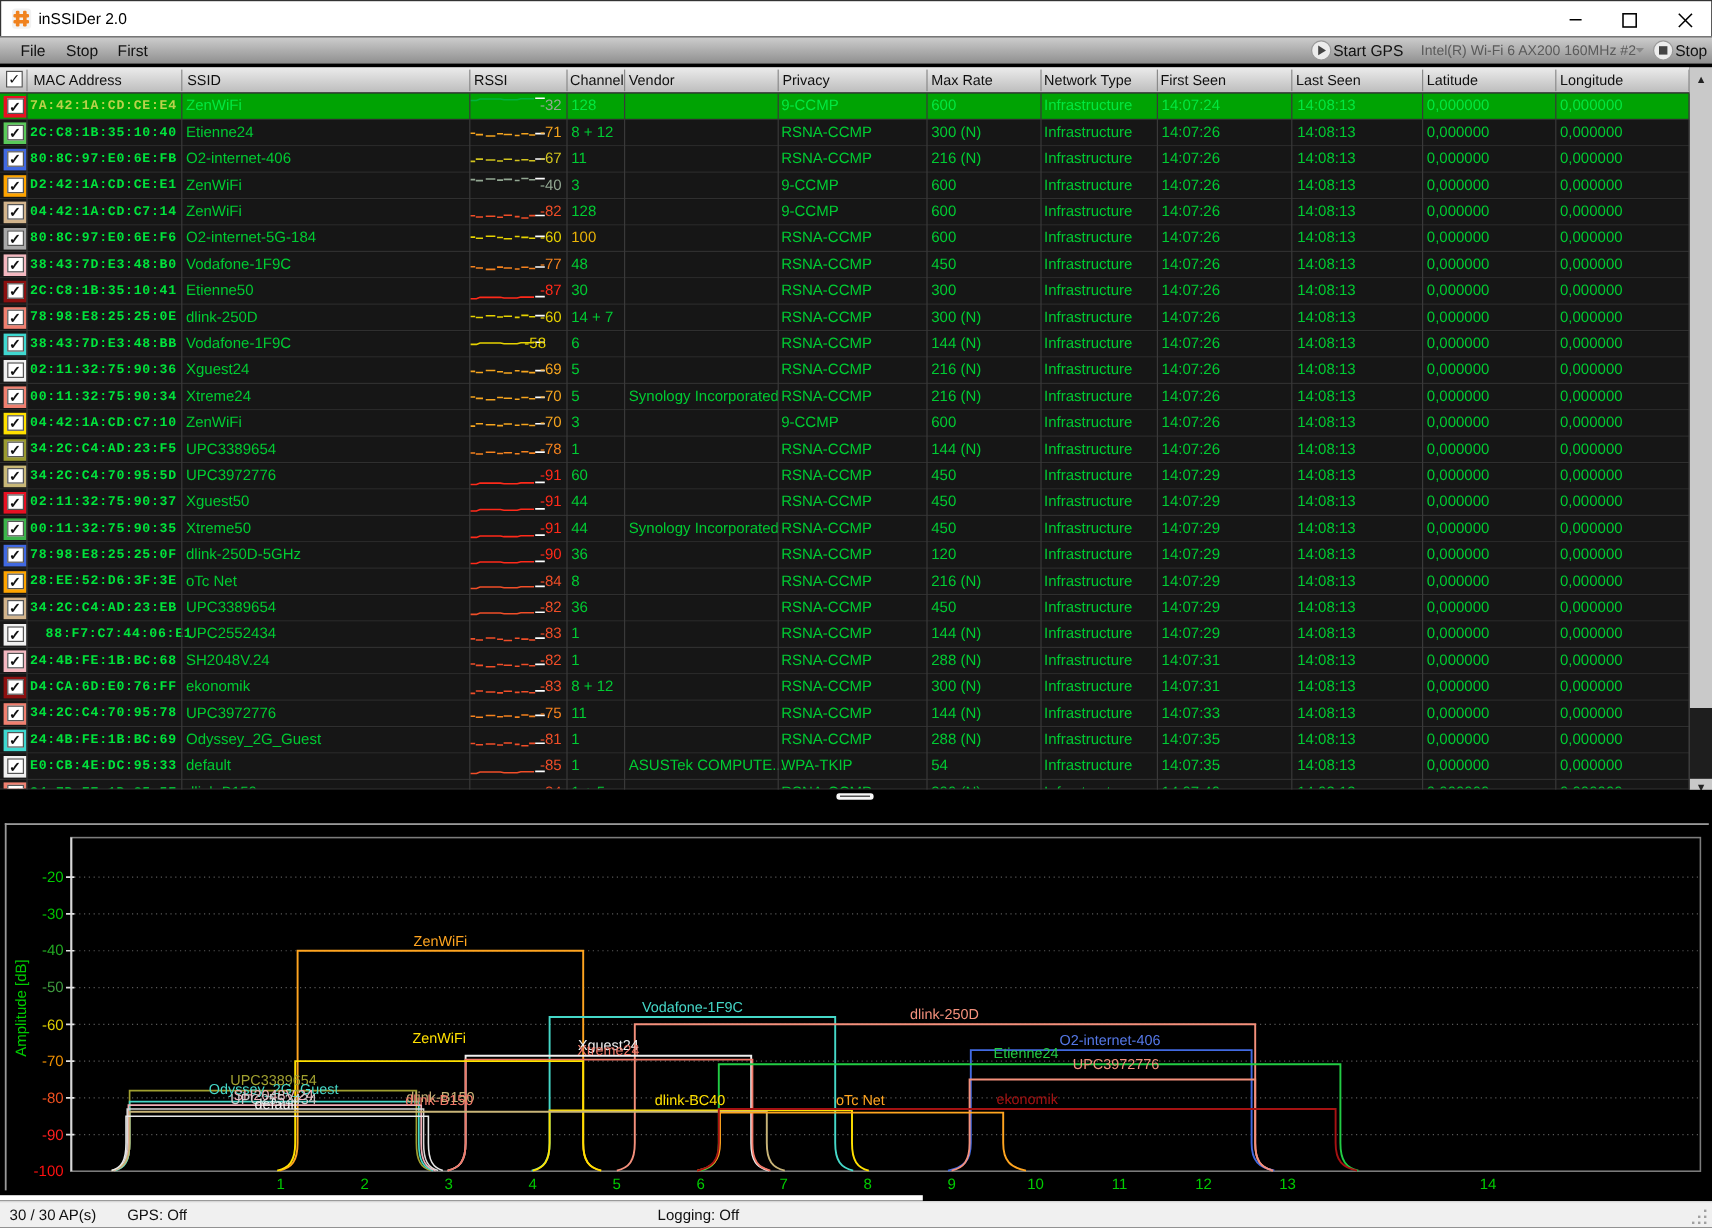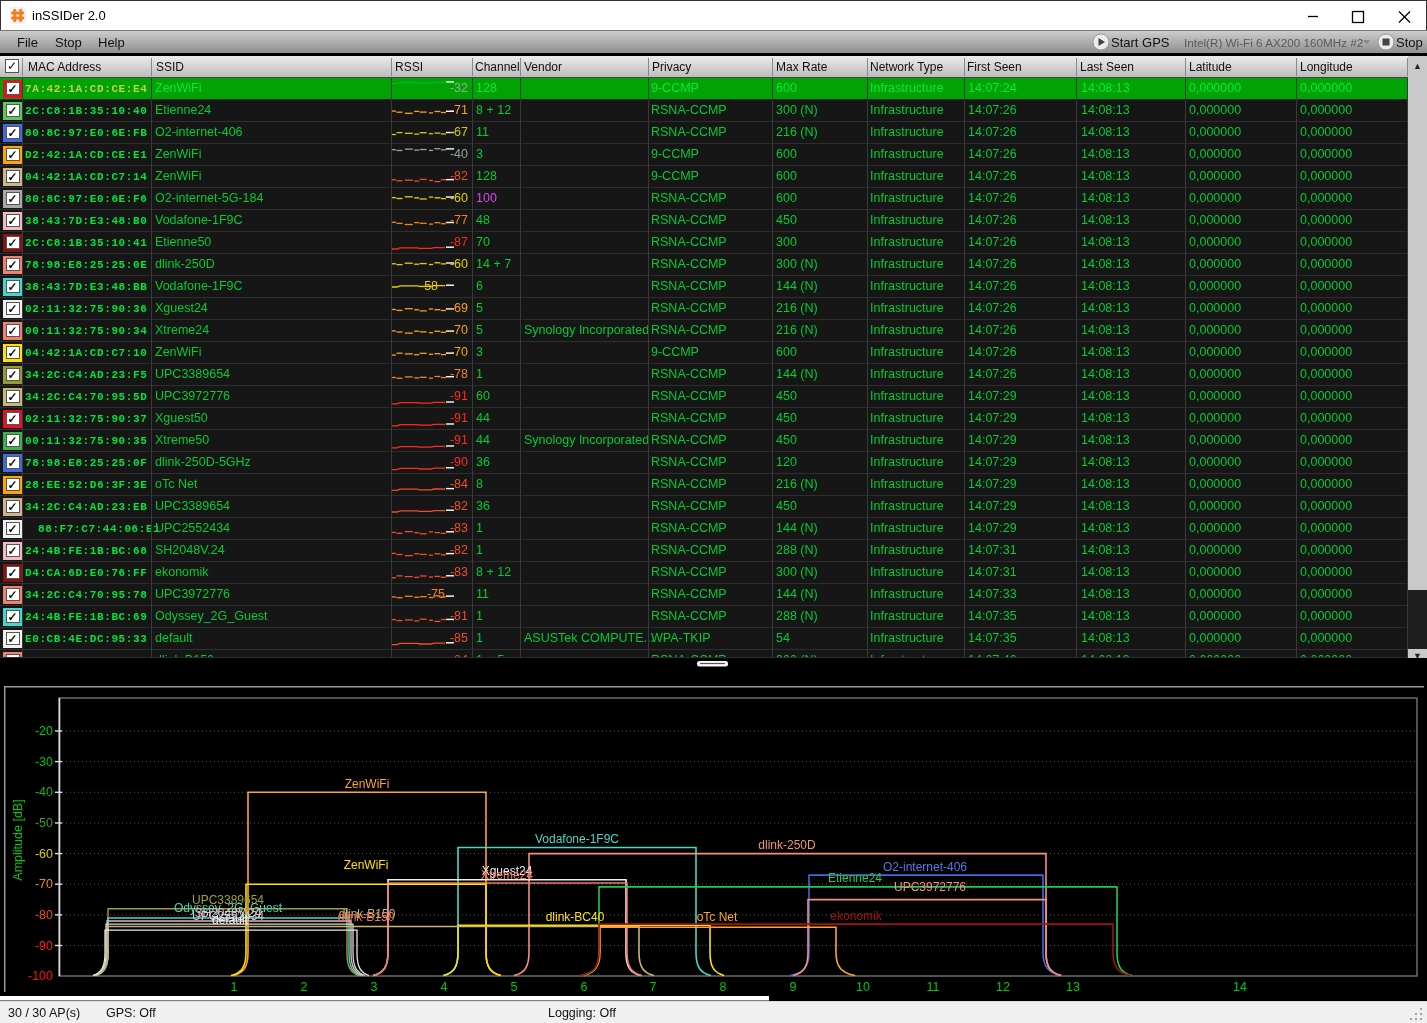--- a/index.html
+++ b/index.html
@@ -43,21 +43,21 @@
   <svg class="wbtn" width="120" height="30" style="left:1300px">
     <line x1="7" y1="15.5" x2="17" y2="15.5" stroke="#000" stroke-width="1.3"></line>
     <rect x="51.5" y="10.5" width="11" height="11" fill="none" stroke="#000" stroke-width="1.3"></rect>
     <line x1="98" y1="10.5" x2="109" y2="21.5" stroke="#000" stroke-width="1.3"></line>
     <line x1="109" y1="10.5" x2="98" y2="21.5" stroke="#000" stroke-width="1.3"></line>
   </svg>
 </div>
 <div class="menubar">
   <div class="mi" style="left:17px">File</div>
   <div class="mi" style="left:55px">Stop</div>
-  <div class="mi" style="left:98px">Help</div>
+  <div class="mi" style="left:98px">First</div>
   <svg width="340" height="23" style="position:absolute;left:1087px;top:0">
     <circle cx="14" cy="11" r="8" fill="#ececec" stroke="#999"></circle>
     <path d="M 11.5,7 L 18,11 L 11.5,15 Z" fill="#444"></path>
     <circle cx="299" cy="11" r="8" fill="#ececec" stroke="#999"></circle>
     <rect x="295.5" y="7.5" width="7" height="7" fill="#444"></rect>
     <path d="M 276,9 l 7,0 l -3.5,4 z" fill="#888"></path>
   </svg>
   <div class="mi" style="left:1111px">Start GPS</div>
   <div class="mi" style="left:1184px;color:#5a5a5a;font-size:11.7px;top:5px">Intel(R) Wi-Fi 6 AX200 160MHz #2</div>
   <div class="mi" style="left:1396px">Stop</div>
@@ -255,21 +255,21 @@
           <line x1="13.8" y1="8.8" x2="21.8" y2="8.8" stroke="#e6d200" stroke-width="1.3"></line>
           <line x1="23.2" y1="9.9" x2="28.2" y2="9.9" stroke="#e6d200" stroke-width="1.3"></line>
           <line x1="28.7" y1="11.0" x2="35.7" y2="11.0" stroke="#e6d200" stroke-width="1.3"></line>
           <line x1="38.0" y1="9.1" x2="42.0" y2="9.1" stroke="#e6d200" stroke-width="1.3"></line>
           <line x1="43.4" y1="9.8" x2="49.4" y2="9.8" stroke="#e6d200" stroke-width="1.3"></line>
           <line x1="49.9" y1="10.6" x2="55.0" y2="10.6" stroke="#e6d200" stroke-width="1.3"></line>
           <line x1="55" y1="9.0" x2="63" y2="9.0" stroke="#fff" stroke-width="1.4"></line>
         </svg>
       </div>
       <div class="c" style="left:404px;width:64px;text-align:right;color:#e6d200">-60</div>
-      <div class="c" style="left:476px;color:#d946ef">100</div>
+      <div class="c" style="left:476px;color:#eab308">100</div>
       <div class="c" style="left:651px;color:#00cc33">RSNA-CCMP</div>
       <div class="c" style="left:776px;color:#00cc33">600</div>
       <div class="c" style="left:870px;color:#00cc33">Infrastructure</div>
       <div class="c" style="left:968px;color:#00cc33">14:07:26</div>
       <div class="c" style="left:1081px;color:#00cc33">14:08:13</div>
       <div class="c" style="left:1189px;color:#00cc33">0,000000</div>
       <div class="c" style="left:1300px;color:#00cc33">0,000000</div>
     </div>
 <div class="row" style="top:154px;background:#161616;height:22px">
       <div class="cb" style="left:3px;top:2px;background:#f4b8c0">
@@ -306,21 +306,21 @@
       </div>
       <div class="c mac" style="left:25px;color:#00e33c">2C:C8:1B:35:10:41</div>
       <div class="c" style="left:155px;color:#00cc33">Etienne50</div>
       <div style="position:absolute;left:391px;top:0;width:70px;height:22px">
         <svg width="70" height="22" style="position:absolute;left:0;top:0">
           <polyline points="1,17.0 6,17.0 9,15.8 26,15.8 29,16.4 40,16.4 43,15.6 54,15.6" fill="none" stroke="#ff2a1a" stroke-width="1.3"></polyline>
           <line x1="55" y1="15.2" x2="63" y2="15.2" stroke="#fff" stroke-width="1.4"></line>
         </svg>
       </div>
       <div class="c" style="left:404px;width:64px;text-align:right;color:#ff2a1a">-87</div>
-      <div class="c" style="left:476px;color:#00cc33">70</div>
+      <div class="c" style="left:476px;color:#00cc33">30</div>
       <div class="c" style="left:651px;color:#00cc33">RSNA-CCMP</div>
       <div class="c" style="left:776px;color:#00cc33">300</div>
       <div class="c" style="left:870px;color:#00cc33">Infrastructure</div>
       <div class="c" style="left:968px;color:#00cc33">14:07:26</div>
       <div class="c" style="left:1081px;color:#00cc33">14:08:13</div>
       <div class="c" style="left:1189px;color:#00cc33">0,000000</div>
       <div class="c" style="left:1300px;color:#00cc33">0,000000</div>
     </div>
 <div class="row" style="top:198px;background:#161616;height:22px">
       <div class="cb" style="left:3px;top:2px;background:#f08070">
@@ -356,21 +356,21 @@
         <div class="cbi">✓</div>
       </div>
       <div class="c mac" style="left:25px;color:#00e33c">38:43:7D:E3:48:BB</div>
       <div class="c" style="left:155px;color:#00cc33">Vodafone-1F9C</div>
       <div style="position:absolute;left:391px;top:0;width:70px;height:22px">
         <svg width="70" height="22" style="position:absolute;left:0;top:0">
           <polyline points="1,11.0 6,11.0 9,9.8 26,9.8 29,10.4 40,10.4 43,9.6 54,9.6" fill="none" stroke="#e6d200" stroke-width="1.3"></polyline>
           <line x1="55" y1="9.2" x2="63" y2="9.2" stroke="#fff" stroke-width="1.4"></line>
         </svg>
       </div>
-      <div class="c" style="left:420px;width:64px;text-align:left;color:#e6d200">-58</div>
+      <div class="c" style="left:391px;width:64px;text-align:right;color:#e6d200">-58</div>
       <div class="c" style="left:476px;color:#00cc33">6</div>
       <div class="c" style="left:651px;color:#00cc33">RSNA-CCMP</div>
       <div class="c" style="left:776px;color:#00cc33">144 (N)</div>
       <div class="c" style="left:870px;color:#00cc33">Infrastructure</div>
       <div class="c" style="left:968px;color:#00cc33">14:07:26</div>
       <div class="c" style="left:1081px;color:#00cc33">14:08:13</div>
       <div class="c" style="left:1189px;color:#00cc33">0,000000</div>
       <div class="c" style="left:1300px;color:#00cc33">0,000000</div>
     </div>
 <div class="row" style="top:242px;background:#161616;height:22px">
@@ -722,21 +722,21 @@
           <line x1="5.5" y1="13.7" x2="11.5" y2="13.7" stroke="#f5821e" stroke-width="1.3"></line>
           <line x1="13.8" y1="12.3" x2="21.8" y2="12.3" stroke="#f5821e" stroke-width="1.3"></line>
           <line x1="23.2" y1="13.3" x2="28.2" y2="13.3" stroke="#f5821e" stroke-width="1.3"></line>
           <line x1="28.7" y1="12.7" x2="35.7" y2="12.7" stroke="#f5821e" stroke-width="1.3"></line>
           <line x1="38.0" y1="13.6" x2="42.0" y2="13.6" stroke="#f5821e" stroke-width="1.3"></line>
           <line x1="43.4" y1="11.9" x2="49.4" y2="11.9" stroke="#f5821e" stroke-width="1.3"></line>
           <line x1="49.9" y1="13.0" x2="55.0" y2="13.0" stroke="#f5821e" stroke-width="1.3"></line>
           <line x1="55" y1="12.1" x2="63" y2="12.1" stroke="#fff" stroke-width="1.4"></line>
         </svg>
       </div>
-      <div class="c" style="left:404px;width:64px;text-align:center;color:#f5821e">-75</div>
+      <div class="c" style="left:404px;width:64px;text-align:right;color:#f5821e">-75</div>
       <div class="c" style="left:476px;color:#00cc33">11</div>
       <div class="c" style="left:651px;color:#00cc33">RSNA-CCMP</div>
       <div class="c" style="left:776px;color:#00cc33">144 (N)</div>
       <div class="c" style="left:870px;color:#00cc33">Infrastructure</div>
       <div class="c" style="left:968px;color:#00cc33">14:07:33</div>
       <div class="c" style="left:1081px;color:#00cc33">14:08:13</div>
       <div class="c" style="left:1189px;color:#00cc33">0,000000</div>
       <div class="c" style="left:1300px;color:#00cc33">0,000000</div>
     </div>
 <div class="row" style="top:550px;background:#161616;height:22px">

